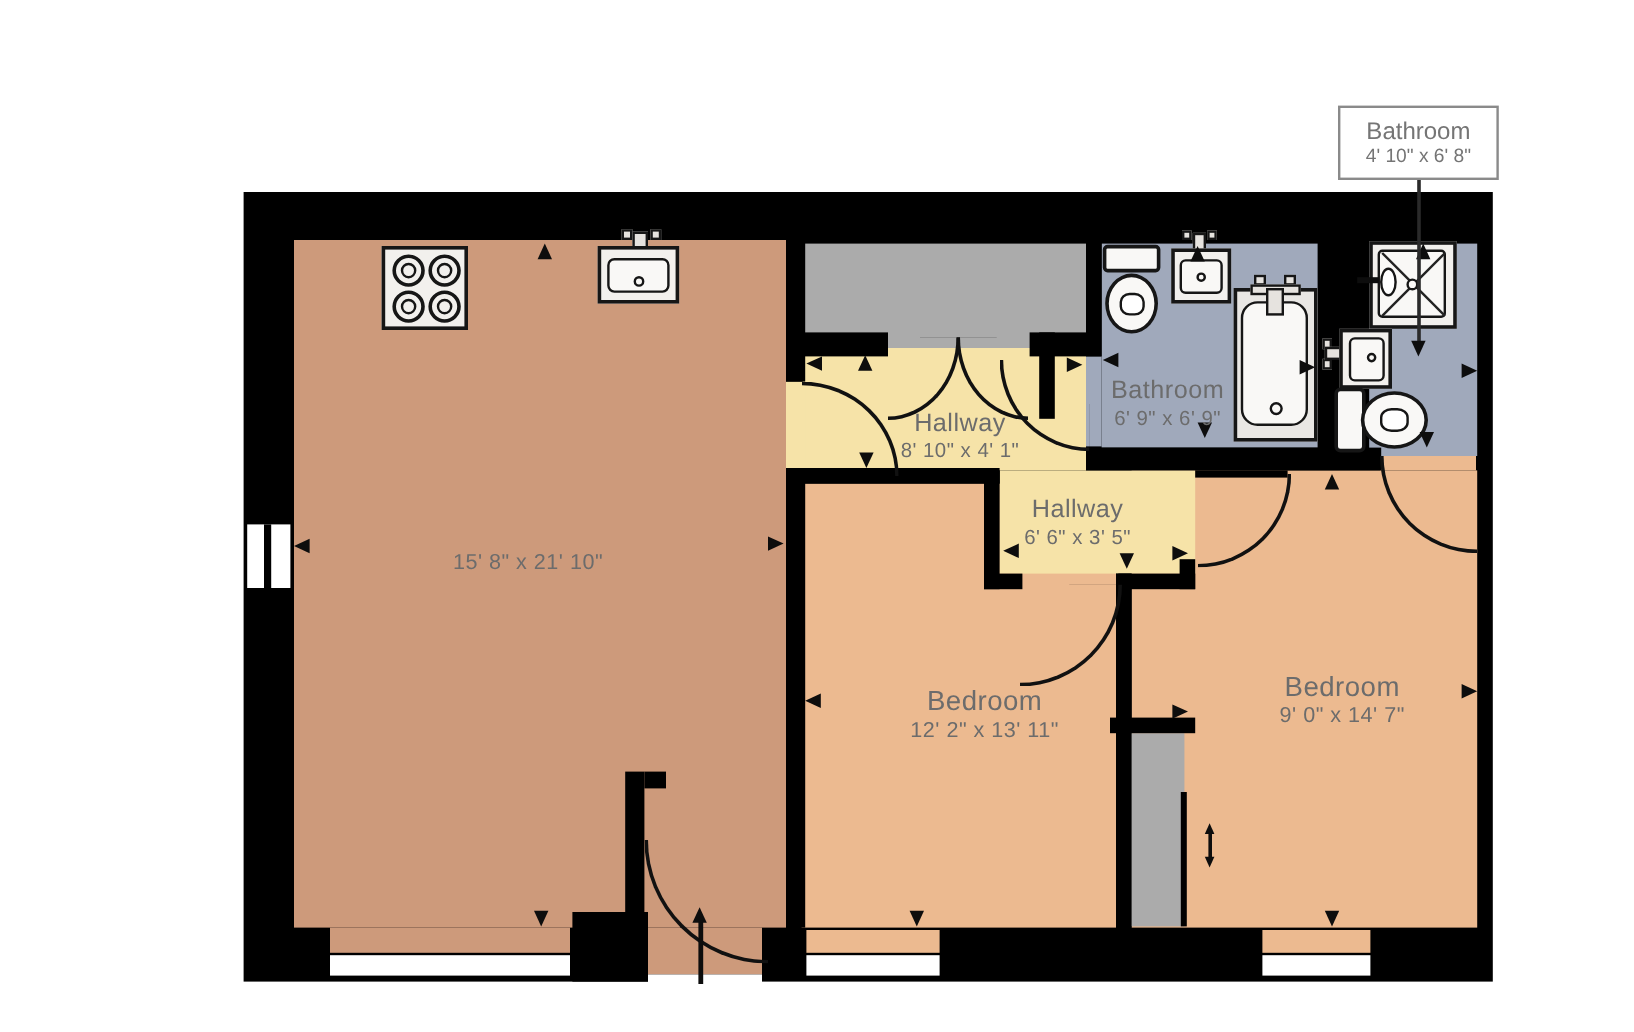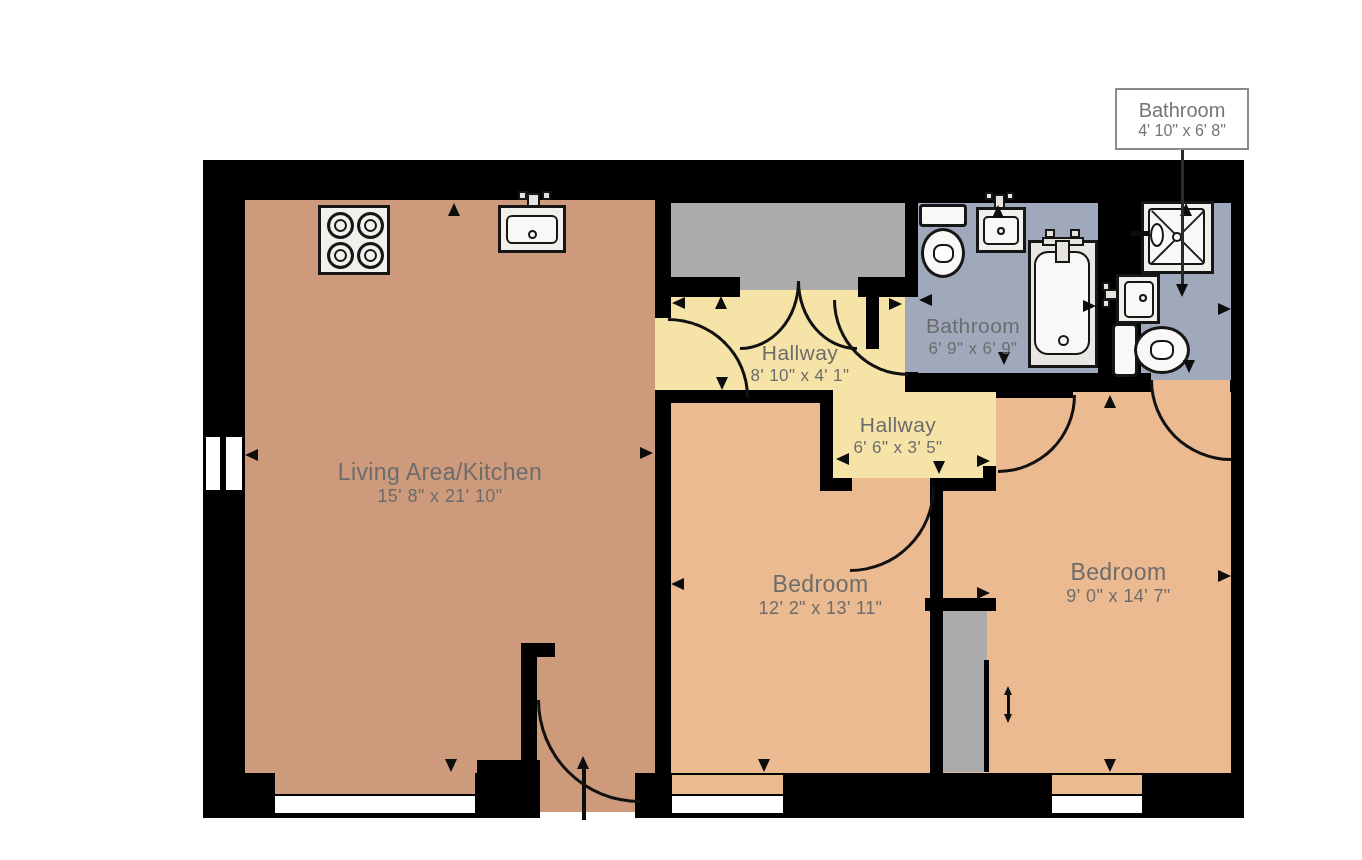--- a/index.html
+++ b/index.html
@@ -183,21 +183,20 @@
   <div class="arr a-right" style="left:977px;top:587px;"></div>
   <div class="arr a-down" style="left:758px;top:759px;"></div>
   <div class="arr a-left" style="left:836px;top:453px;"></div>
   <div class="arr a-right" style="left:977px;top:455px;"></div>
   <div class="arr a-down" style="left:933px;top:461px;"></div>
   <div class="arr a-up" style="left:1104px;top:395px;"></div>
   <div class="arr a-right" style="left:1218px;top:570px;"></div>
   <div class="arr a-down" style="left:1104px;top:759px;"></div>
 
   <div class="rlabel" style="left:320px;top:458px;width:240px;">
-    <div class="nm">Living Area/Kitchen</div>
     <div class="dm">15' 8" x 21' 10"</div>
   </div>
   <div class="rlabel sm" style="left:700px;top:340px;width:200px;">
     <div class="nm">Hallway</div>
     <div class="dm">8' 10" x 4' 1"</div>
   </div>
   <div class="rlabel sm" style="left:798px;top:412px;width:200px;">
     <div class="nm">Hallway</div>
     <div class="dm">6' 6" x 3' 5"</div>
   </div>

